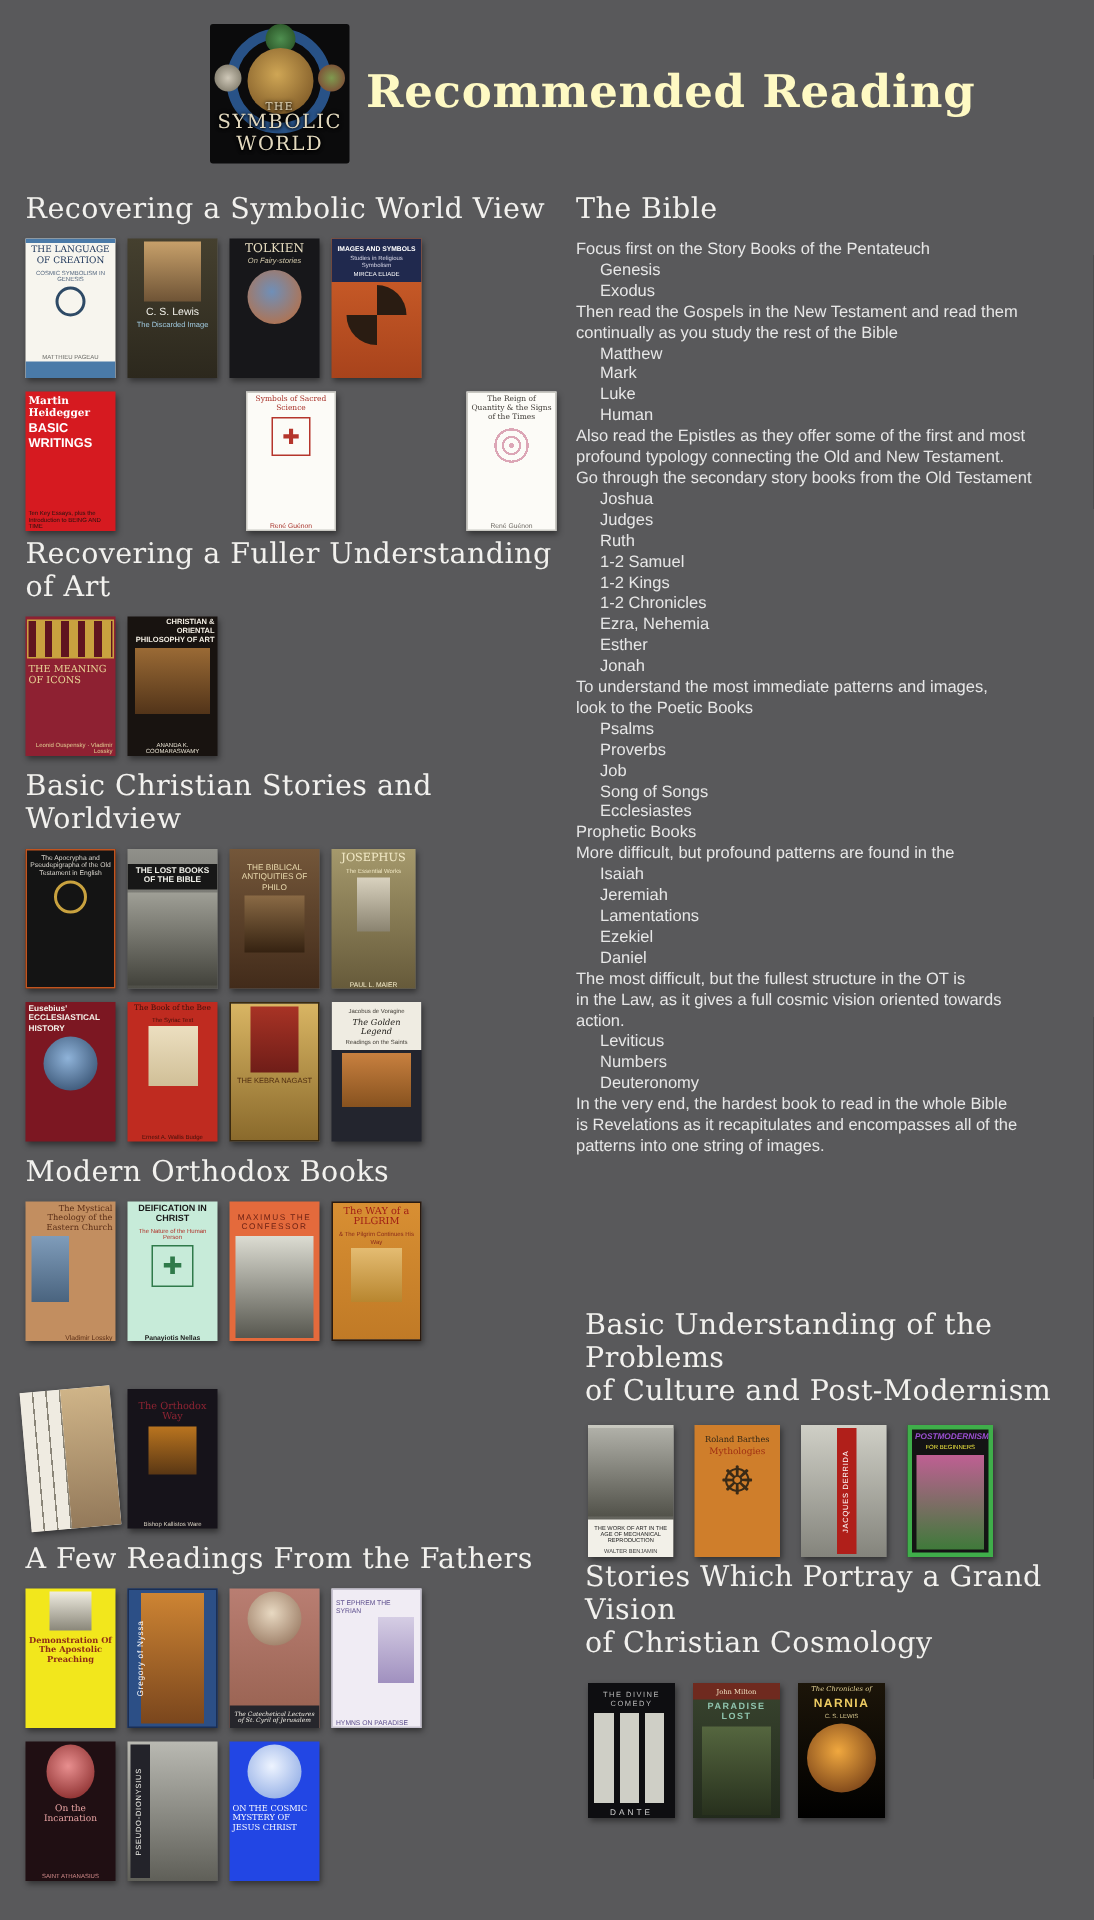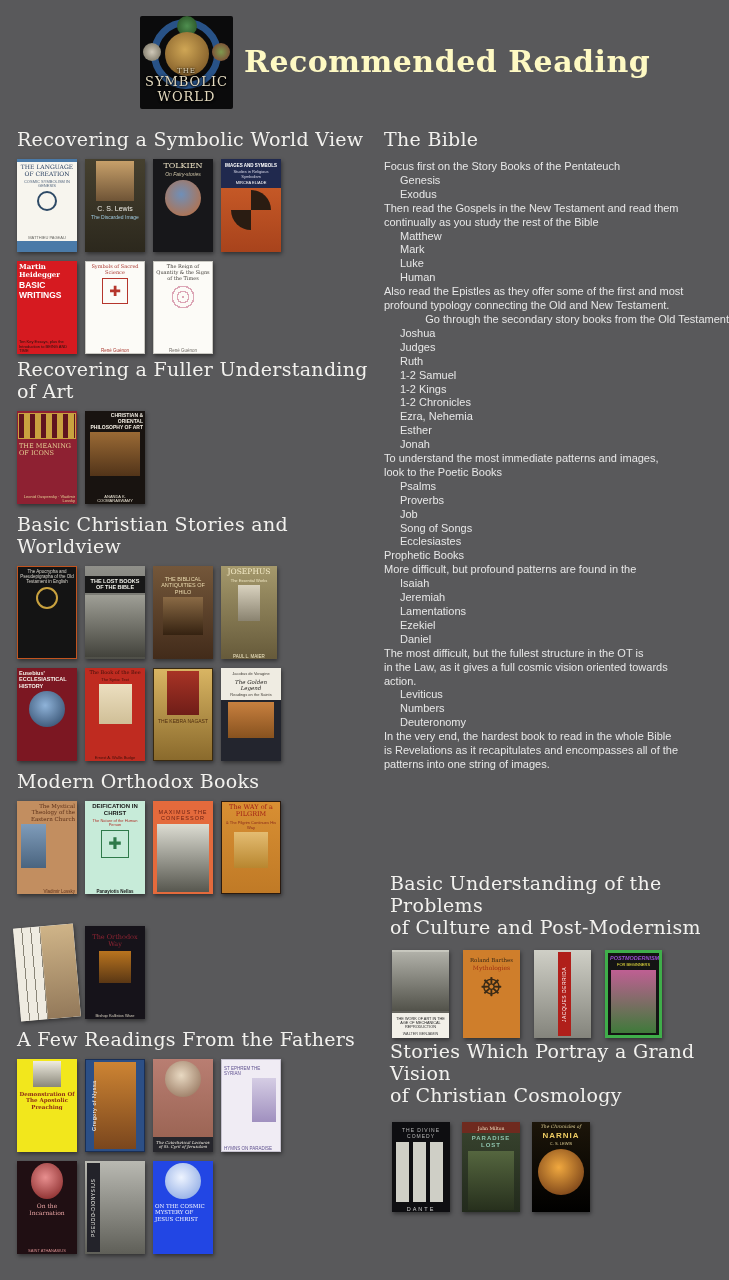--- a/index.html
+++ b/index.html
@@ -85,21 +85,21 @@
           <div class="book" style="width: 60px; height: 93px; background: linear-gradient(rgb(210, 98, 43), rgb(168, 67, 28));">
             <div class="bk-band" style="background: rgb(32, 41, 78);">
               <div class="bk-t" style="color: rgb(255, 255, 255); font-size: 4.5px; font-weight: bold;">IMAGES AND SYMBOLS</div>
               <div class="bk-t" style="color: rgb(216, 216, 232); font-size: 4px;">Studies in Religious Symbolism</div>
               <div class="bk-t" style="color: rgb(255, 255, 255); font-size: 4px;">MIRCEA ELIADE</div>
             </div>
             <div class="bk-art" style="width: 40px; height: 40px; margin: 2px auto; background: conic-gradient(rgb(42, 28, 18) 0deg, rgb(42, 28, 18) 90deg, transparent 90deg, transparent 180deg, rgb(42, 28, 18) 180deg, rgb(42, 28, 18) 270deg, transparent 270deg); border-radius: 50%;"></div>
             <div class="bk-spacer"></div>
           </div>
         </div>
-        <div class="row" style="gap: 8px;">
+        <div class="row" style="gap: 8px; justify-content: space-between;">
           <div class="book" style="width: 60px; height: 93px; background: rgb(214, 26, 32);">
             <div class="bk-t" style="color: rgb(255, 255, 255); font-size: 7px; text-align: left; font-family: &quot;DejaVu Serif&quot;, serif; font-weight: bold;">Martin Heidegger</div>
             <div class="bk-t" style="color: rgb(255, 255, 255); font-size: 8.5px; text-align: left; font-weight: bold;">BASIC WRITINGS</div>
             <div class="bk-spacer"></div>
             <div class="bk-t" style="color: rgb(35, 18, 14); font-size: 4px; text-align: left;">Ten Key Essays, plus the Introduction to BEING AND TIME</div>
           </div>
           <div class="book" style="width: 60px; height: 93px; background: rgb(252, 251, 247); border: 1px solid rgb(201, 200, 194);">
             <div class="bk-t" style="color: rgb(168, 52, 44); font-size: 5px; font-family: &quot;DejaVu Serif&quot;, serif;">Symbols of Sacred Science</div>
             <div class="bk-art" style="width: 24px; height: 24px; margin: 2px auto; border: 1px solid rgb(181, 53, 44); color: rgb(181, 53, 44); display: flex; align-items: center; justify-content: center; font-size: 14px;">✚</div>
             <div class="bk-spacer"></div>
@@ -278,21 +278,21 @@
         <div class="bible-line" style="padding-left: 16px;">Genesis</div>
         <div class="bible-line" style="padding-left: 16px;">Exodus</div>
         <div class="bible-line" style="padding-left: 0px;">Then read the Gospels in the New Testament and read them</div>
         <div class="bible-line" style="padding-left: 0px;">continually as you study the rest of the Bible</div>
         <div class="bible-line" style="padding-left: 16px;">Matthew</div>
         <div class="bible-line" style="padding-left: 16px;">Mark</div>
         <div class="bible-line" style="padding-left: 16px;">Luke</div>
         <div class="bible-line" style="padding-left: 16px;">Human</div>
         <div class="bible-line" style="padding-left: 0px;">Also read the Epistles as they offer some of the first and most</div>
         <div class="bible-line" style="padding-left: 0px;">profound typology connecting the Old and New Testament.</div>
-        <div class="bible-line" style="padding-left: 0px; text-align: right;">Go through the secondary story books from the Old Testament</div>
+        <div class="bible-line" style="padding-left: 0px;">Go through the secondary story books from the Old Testament</div>
         <div class="bible-line" style="padding-left: 16px;">Joshua</div>
         <div class="bible-line" style="padding-left: 16px;">Judges</div>
         <div class="bible-line" style="padding-left: 16px;">Ruth</div>
         <div class="bible-line" style="padding-left: 16px;">1-2 Samuel</div>
         <div class="bible-line" style="padding-left: 16px;">1-2 Kings</div>
         <div class="bible-line" style="padding-left: 16px;">1-2 Chronicles</div>
         <div class="bible-line" style="padding-left: 16px;">Ezra, Nehemia</div>
         <div class="bible-line" style="padding-left: 16px;">Esther</div>
         <div class="bible-line" style="padding-left: 16px;">Jonah</div>
         <div class="bible-line" style="padding-left: 0px;">To understand the most immediate patterns and images,</div>

